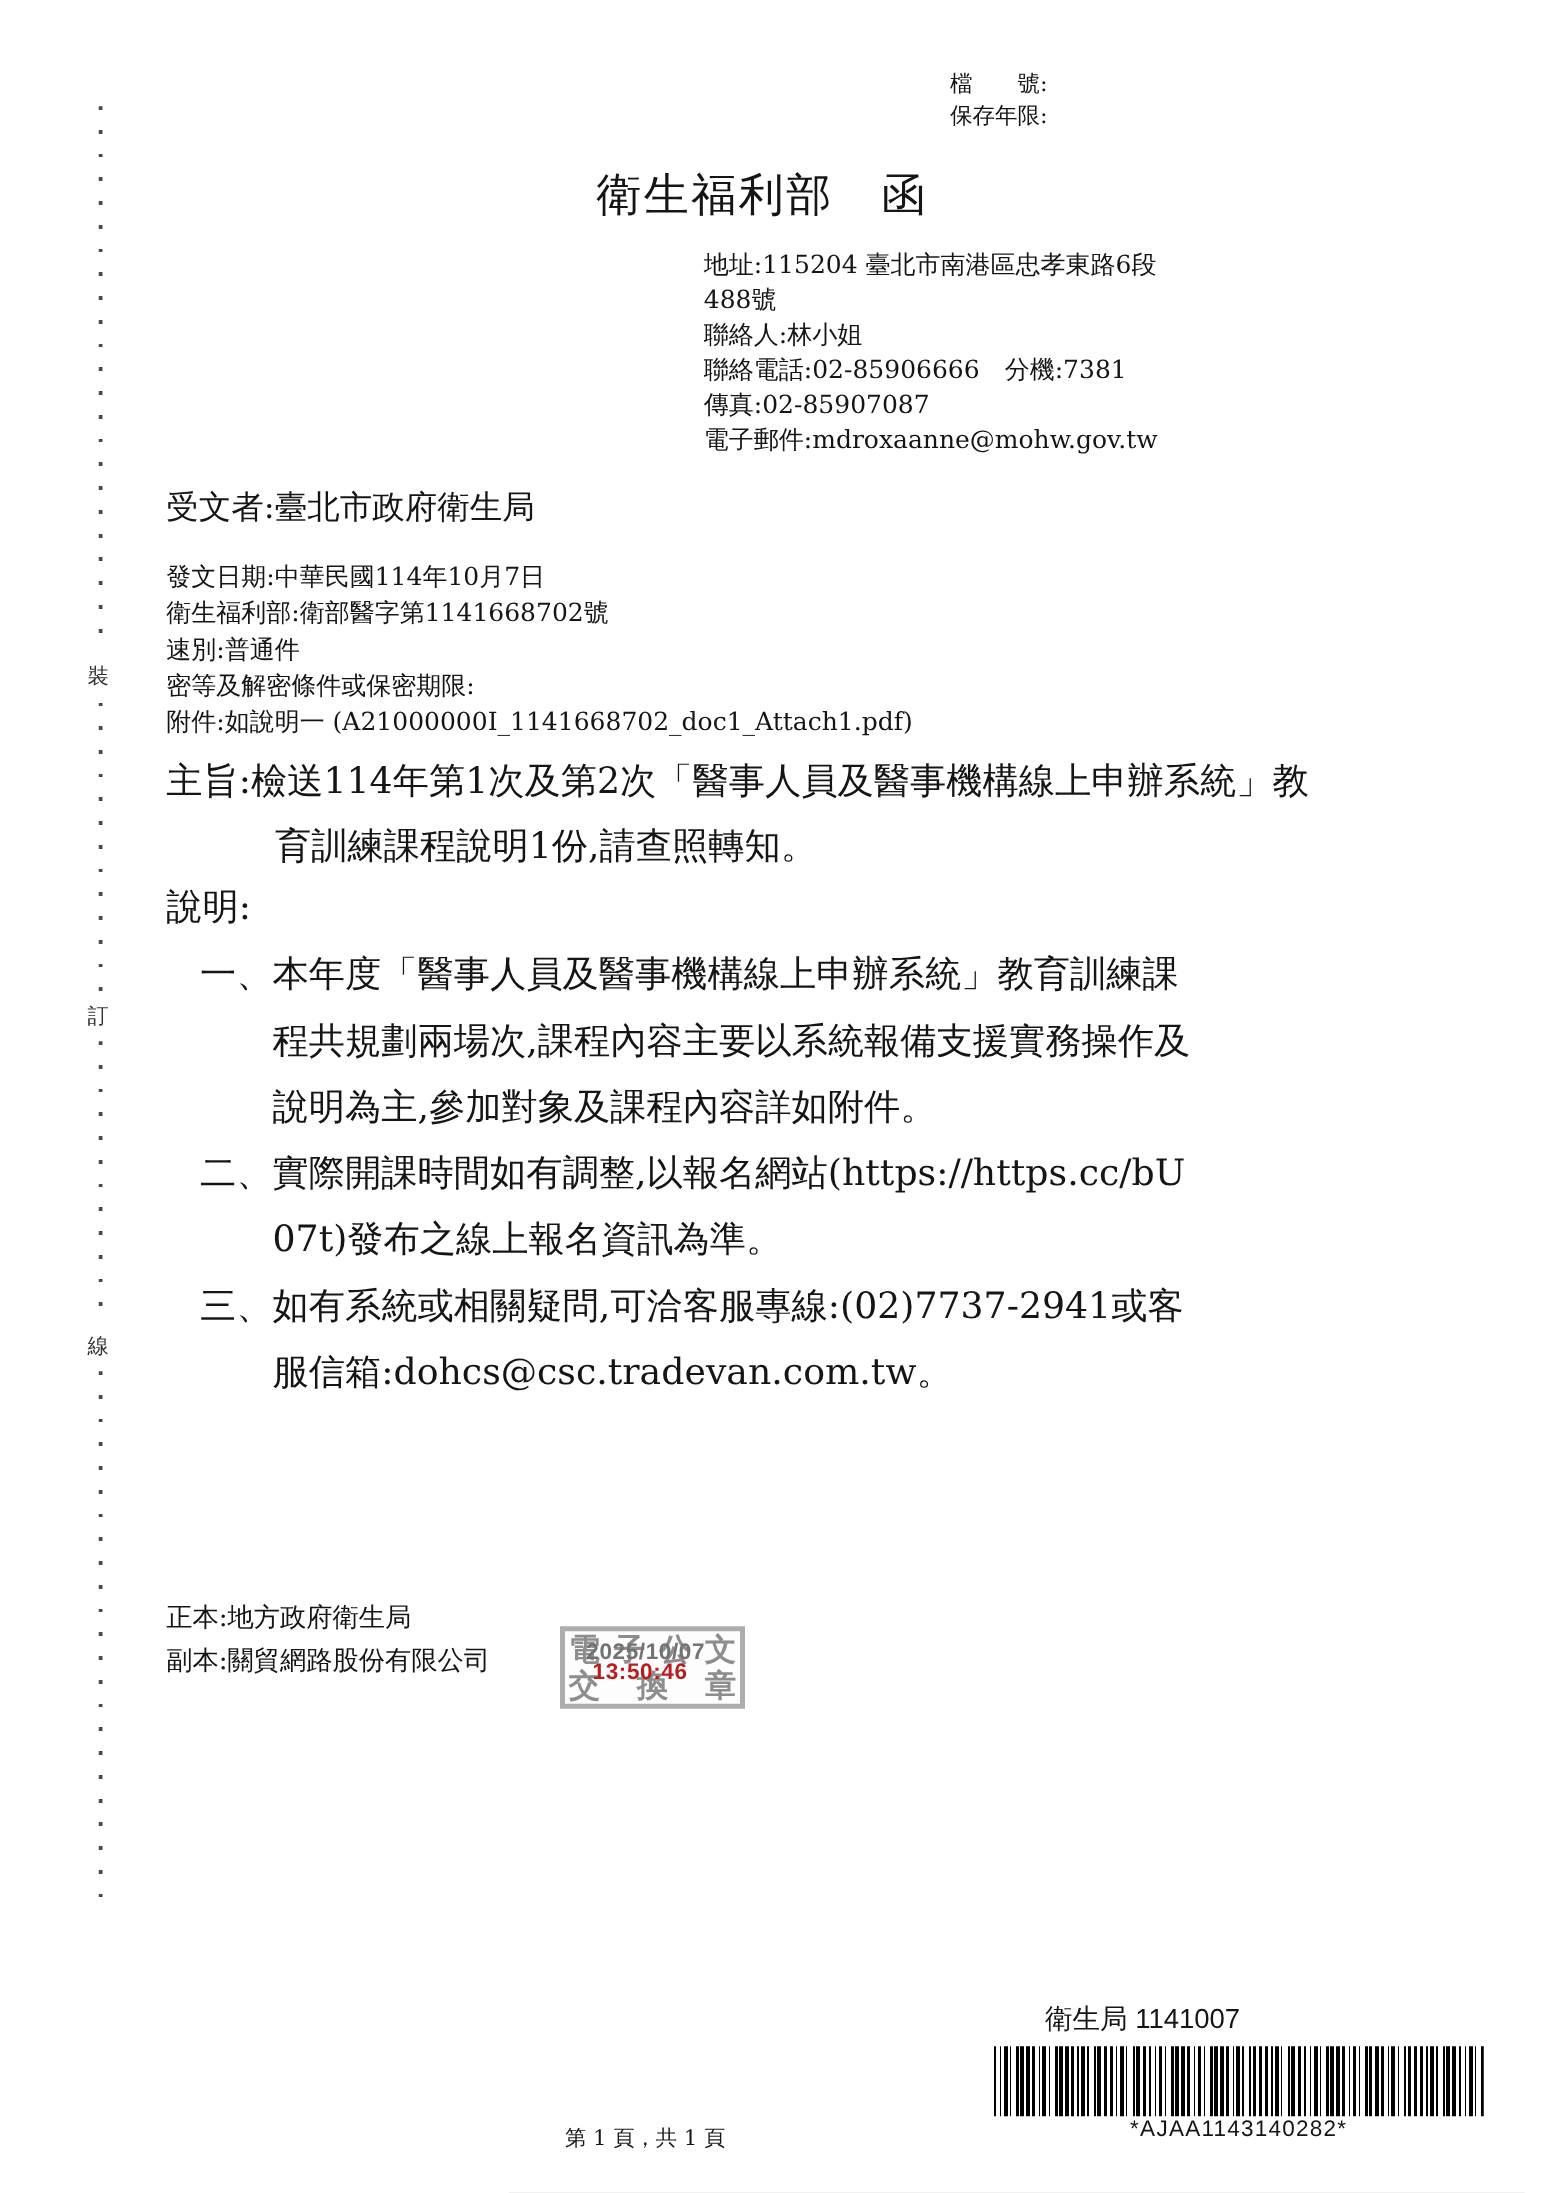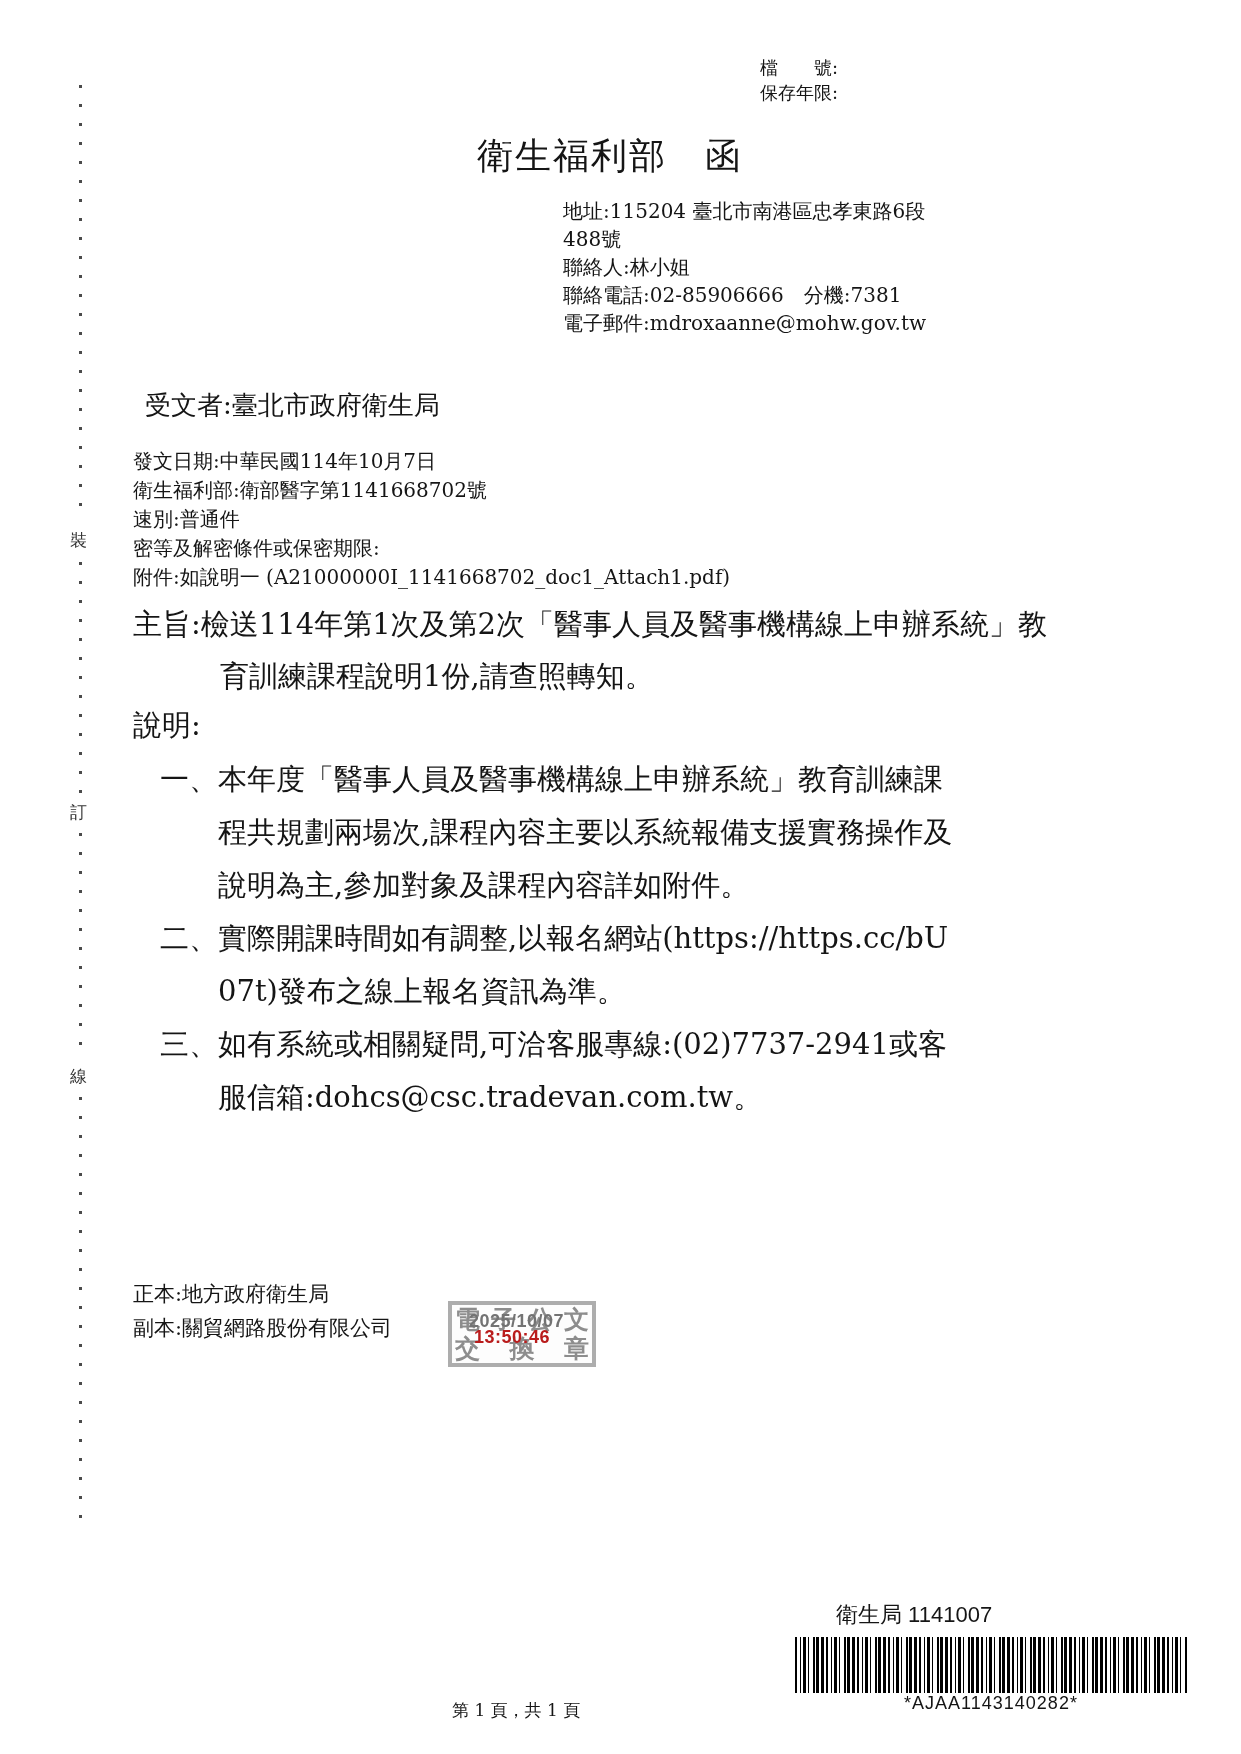--- a/index.html
+++ b/index.html
@@ -18,21 +18,21 @@
   
   .file-block { top: 55px; left: 760px; font-size: 18px; line-height: 25px; }
 
   
   .doc-title { top: 132px; left: 438px; font-size: 36px; letter-spacing: 2px; margin-left: 39px; }
 
   
   .sender-block { top: 197px; left: 563px; font-size: 20px; line-height: 28px; width: 420px; }
 
   
-  .recipient { top: 388px; left: 133px; font-size: 26px; margin-left: 12px; }
+  .recipient { top: 388px; left: 133px; font-size: 26px; }
 
   
   .meta-block { top: 447px; left: 133px; font-size: 20px; line-height: 29px; width: 720px; }
 
   
   .subject {
     top: 598px; left: 133px; width: 830px;
     font-size: 29px; line-height: 52px;
     padding-left: 87px; text-indent: -87px;
     word-break: break-all;
@@ -113,20 +113,21 @@
     <div>保存年限:</div>
   </div>
 
   <div class="abs doc-title">衛生福利部　函</div>
 
   <div class="abs sender-block">
     <div>地址:115204 臺北市南港區忠孝東路6段</div>
     <div>488號</div>
     <div>聯絡人:林小姐</div>
     <div>聯絡電話:02-85906666　分機:7381</div>
+    <div>傳真:02-85907087</div>
     <div>電子郵件:mdroxaanne@mohw.gov.tw</div>
   </div>
 
   <div class="abs recipient">受文者:臺北市政府衛生局</div>
 
   <div class="abs meta-block">
     <div>發文日期:中華民國114年10月7日</div>
     <div>衛生福利部:衛部醫字第1141668702號</div>
     <div>速別:普通件</div>
     <div>密等及解密條件或保密期限:</div>

